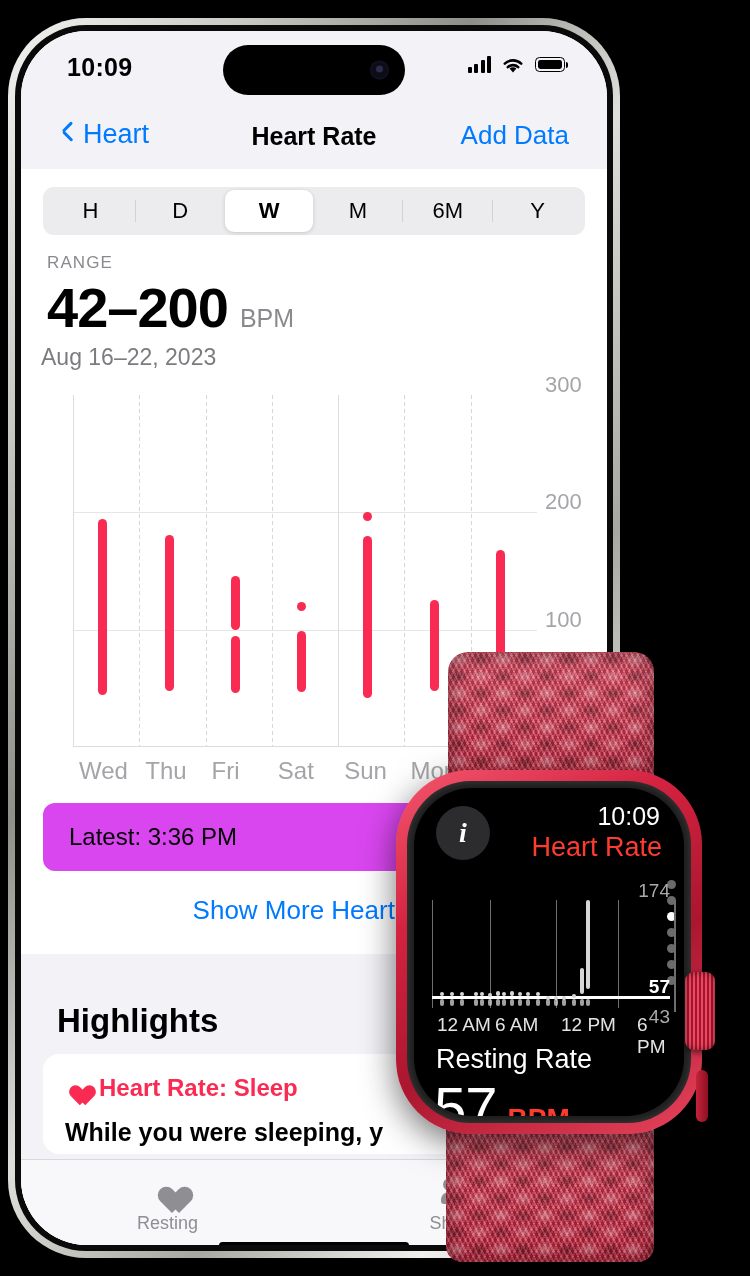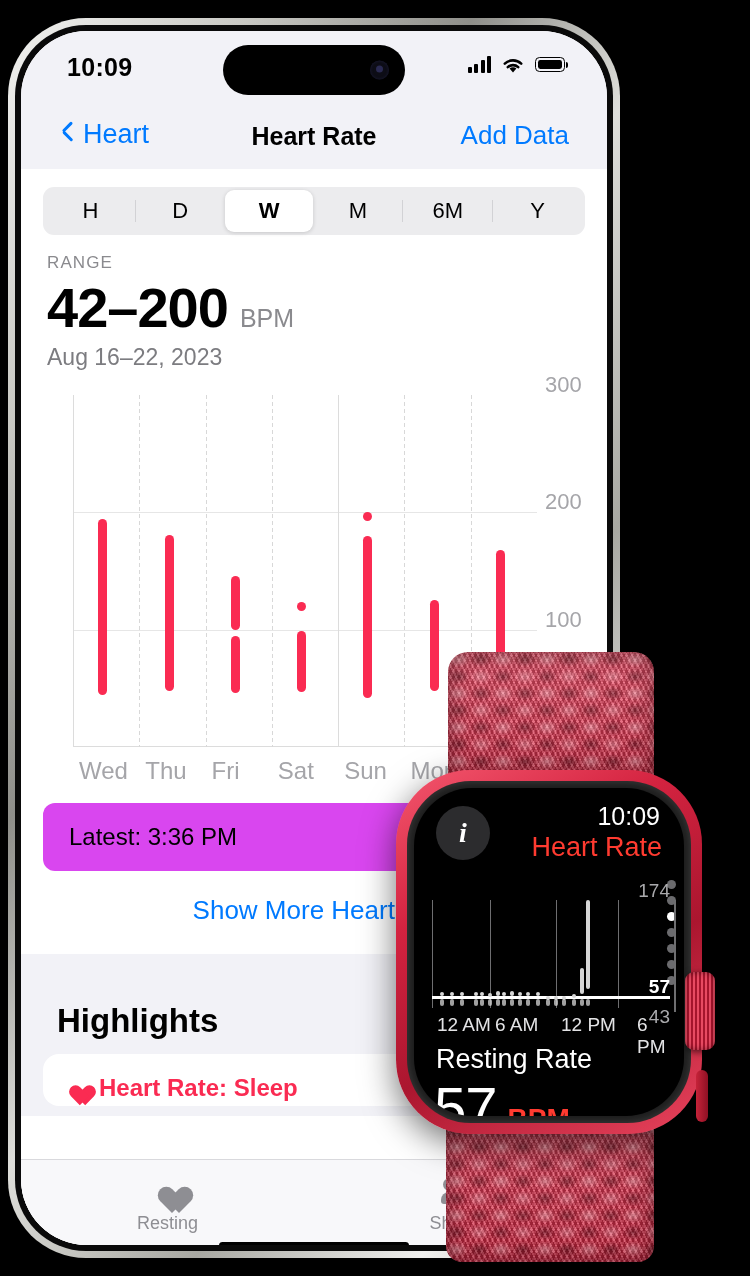--- a/index.html
+++ b/index.html
@@ -50,21 +50,21 @@
   .segmented { margin:18px 22px 0 22px; height:48px; background:#ececee; border-radius:11px;
     display:flex; align-items:center; padding:3px; }
   .seg { flex:1; text-align:center; font-size:22px; color:#000; position:relative; line-height:42px; border-radius:9px; }
   .seg.sel { background:#fff; box-shadow:0 1px 4px rgba(0,0,0,.16); font-weight:600; }
   .seg-div { width:1px; height:22px; background:#d2d2d5; }
 
   .range-label { margin:18px 0 0 26px; font-size:17px; letter-spacing:1.1px; color:#8a8a8e; font-weight:500; }
   .range-row { margin:2px 0 0 26px; display:flex; align-items:baseline; gap:12px; }
   .range-big { font-size:56px; font-weight:600; color:#000; letter-spacing:-1px; }
   .range-unit { font-size:25px; color:#8a8a8e; font-weight:500; }
-  .range-date { margin:4px 0 0 26px; font-size:23px; color:#7c7c80; }
+  .range-date { margin:4px 0 0 20px; font-size:23px; color:#7c7c80; }
 
   
   .chart-wrap { position:relative; margin:14px 0 0 0; height:400px; }
   .chart { position:absolute; left:52px; top:10px; width:464px; height:352px; }
   .gl { position:absolute; left:0; right:0; height:1px; background:#e6e6e6; }
   .vl { position:absolute; top:0; bottom:0; width:1px;
     background-image:linear-gradient(to bottom,#d8d8d8 52%,transparent 52%);
     background-size:1px 7px; }
   .vl.solid { background:#dcdcdc; background-image:none; }
   .axis-base { position:absolute; left:0; right:0; bottom:0; height:1px; background:#dcdcdc; }
@@ -267,20 +267,21 @@
           <div class="showmore">Show More Heart Ra</div>
 
           <div class="hl-sep"></div>
           <div class="hl-band">
             <div class="hl-title">Highlights</div>
             <div class="hl-card">
               <div class="hl-head">
                 <span class="heart"></span>
                 <span>Heart Rate: Sleep</span>
               </div>
+              <div class="hl-body">While you were sleeping, y</div>
             </div>
           </div>
 
           <div class="tabbar">
             <div class="tab">
               <span class="tab-icon">
                   <span class="t-heart"></span>
                 </span>
               <span class="tab-label">Resting</span>
             </div>

